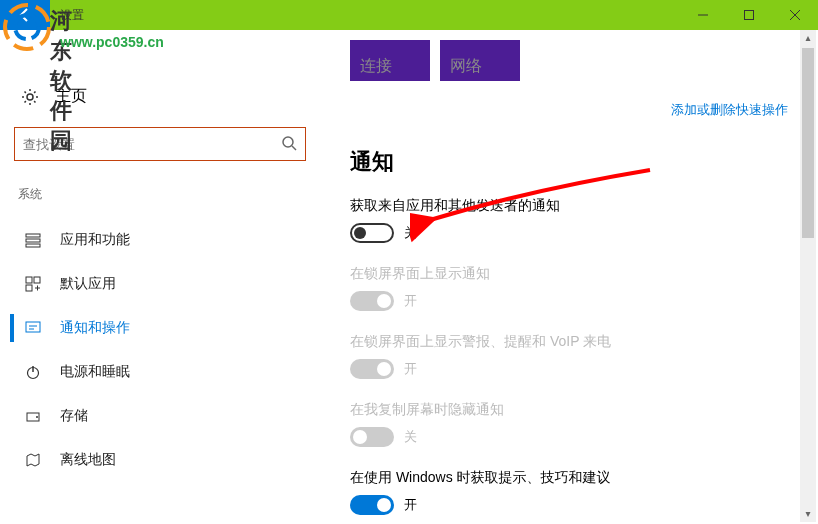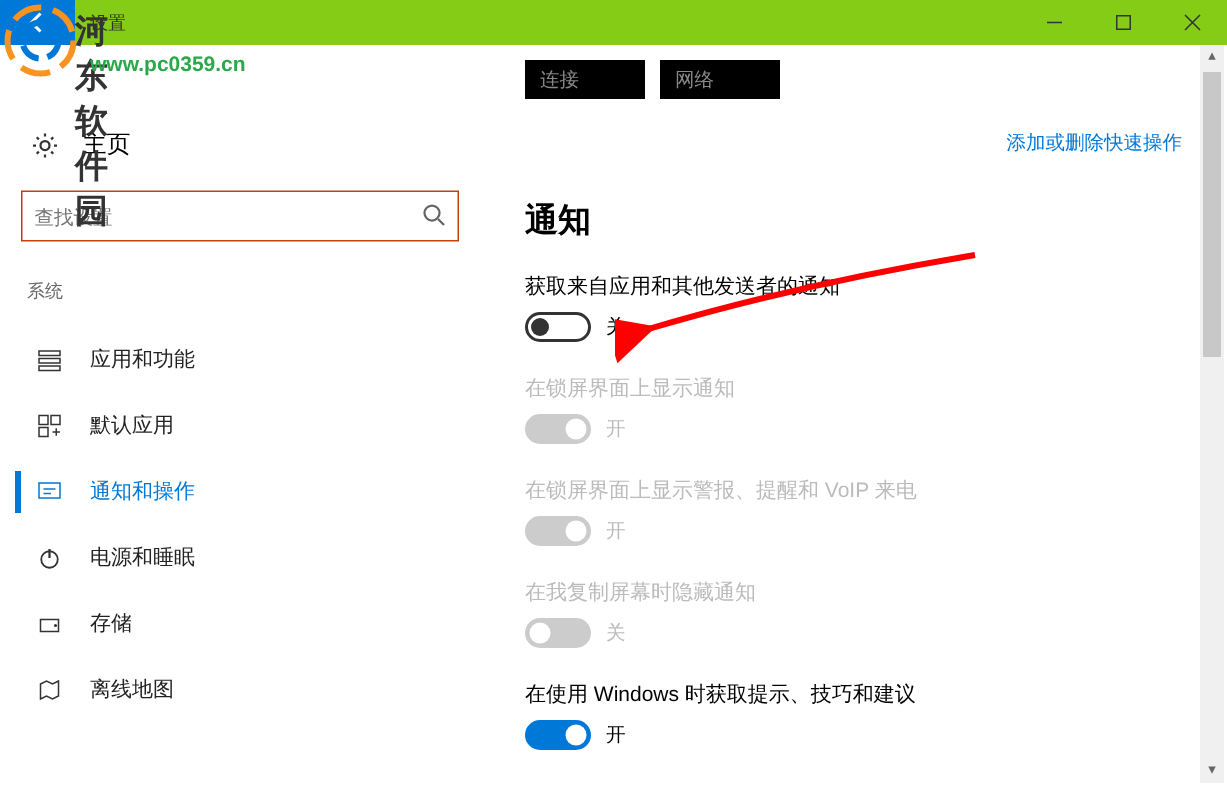--- a/index.html
+++ b/index.html
@@ -17,21 +17,21 @@
 .search-input { flex: 1; border: none; outline: none; font-size: 13px; color: #666; }
 .search-ico { font-size: 14px; color: #666; }
 .category { font-size: 12px; color: #666; margin: 0 0 15px 8px; }
 .nav { list-style: none; }
 .nav li { display: flex; align-items: center; gap: 18px; padding: 13px 14px; font-size: 14px; color: #222; position: relative; cursor: pointer; }
 .nav li.active { color: #0078d7; }
 .nav li.active::before { content: ""; position: absolute; left: 0; top: 8px; bottom: 8px; width: 4px; background: #0078d7; }
 .nav-ico { width: 18px; display: inline-flex; justify-content: center; font-size: 16px; }
 .main { flex: 1; padding: 10px 30px 10px 30px; overflow: hidden; position: relative; }
 .top-boxes { display: flex; gap: 10px; margin-bottom: 20px; }
-.top-box { background: #000000; color: #888; padding: 4px 24px 4px 10px; font-size: 13px; min-width: 80px; }
+.top-box { background: #4c1d95; color: #888; padding: 16px 24px 4px 10px; font-size: 16px; min-width: 80px; }
 .link-row { color: #0078d7; font-size: 13px; margin-bottom: 28px; text-align: right; }
 .section-h { font-size: 22px; margin-bottom: 20px; }
 .setting { margin-bottom: 22px; }
 .setting.disabled { color: #bbb; }
 .setting-label { font-size: 14px; margin-bottom: 8px; }
 .toggle-row { display: flex; align-items: center; gap: 10px; }
 .toggle { width: 44px; height: 20px; border-radius: 10px; position: relative; }
 .toggle.off { border: 2px solid #333; background: #fff; }
 .toggle.off .knob { position: absolute; left: 2px; top: 2px; width: 12px; height: 12px; border-radius: 50%; background: #333; }
 .toggle.on { background: #0078d7; }

